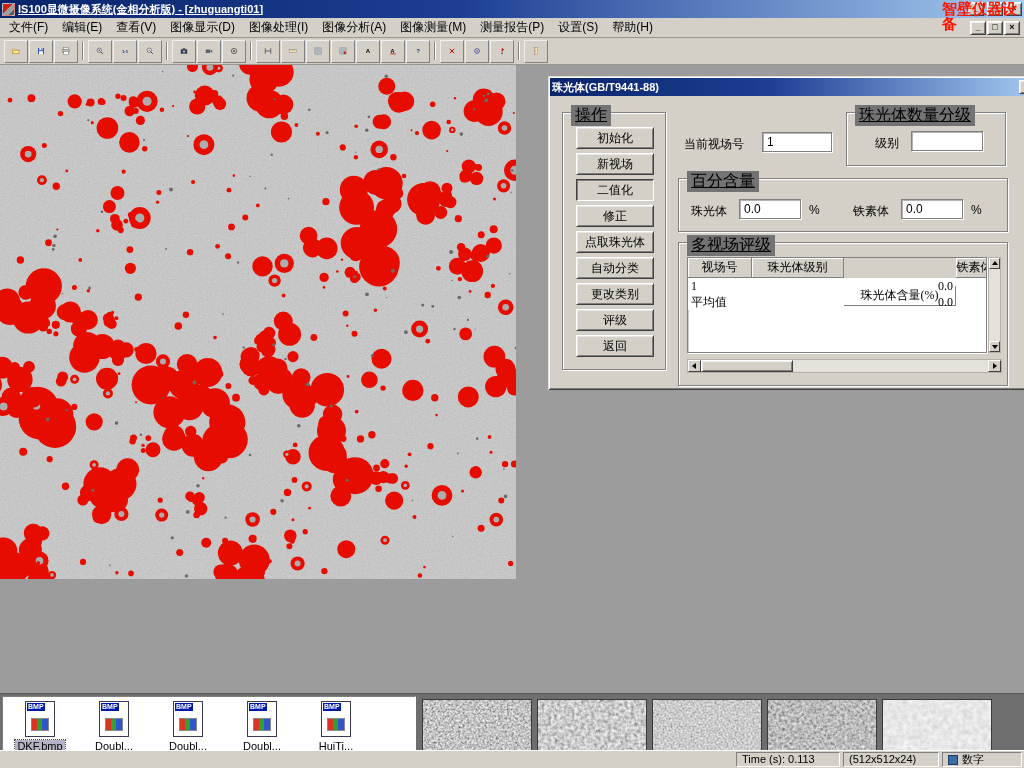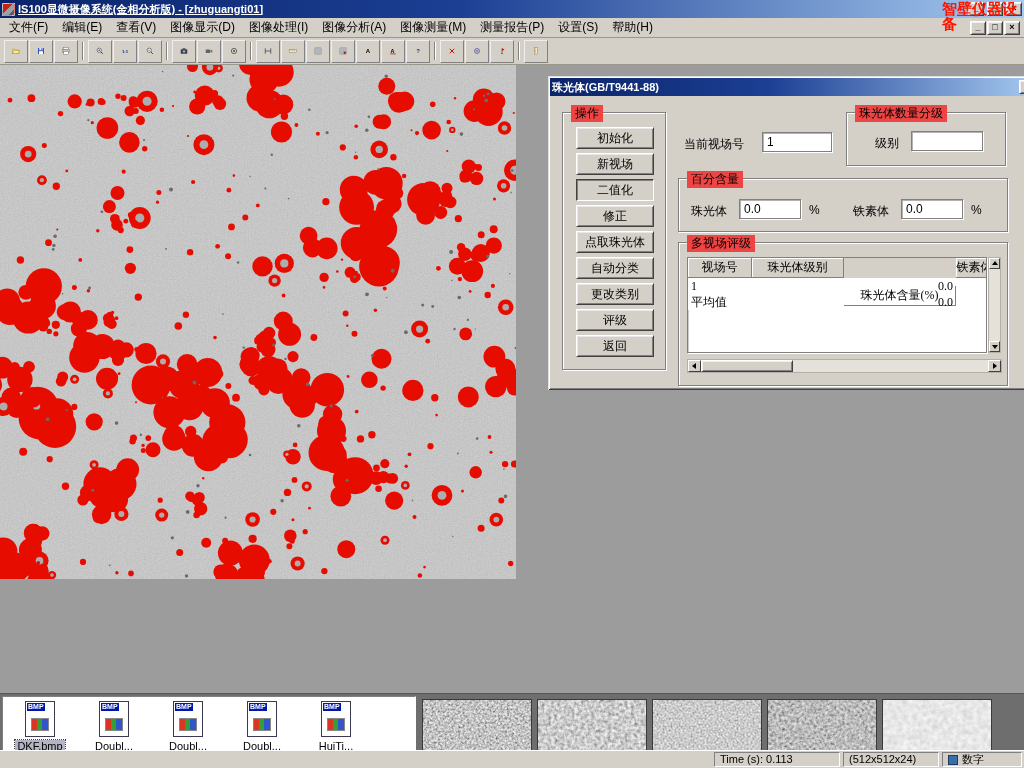--- a/index.html
+++ b/index.html
@@ -38,21 +38,21 @@
 
   
   .dialog{position:absolute;left:548px;top:76px;width:491px;height:314px;background:#d4d0c8;padding:2px;
     box-shadow:inset 1px 1px 0 #dfdfdf,inset -1px -1px 0 #404040,inset 2px 2px 0 #fff,inset -2px -2px 0 #808080;}
   .dlg-title{height:18px;background:linear-gradient(90deg,#0a246a 0%,#1c3f94 45%,#a6caf0 100%);
     display:flex;align-items:center;padding:0 2px;color:#fff;font-size:11px;font-weight:bold;}
   .dlg-title-text{flex:1;white-space:nowrap;overflow:hidden;}
   .dlg-body{position:relative;height:292px;font-size:12px;}
 
   .grp{position:absolute;border:1px solid #808080;box-shadow:1px 1px 0 #fff,inset 1px 1px 0 #fff;}
-  .grp-label{position:absolute;top:-8px;left:8px;background:#ef4444;padding:0 4px;font-size:12px;white-space:nowrap;}
+  .grp-label{position:absolute;top:-8px;left:8px;background:#737373;padding:0 4px;font-size:16px;white-space:nowrap;text-decoration:underline;}
 
   .grp-op{left:12px;top:16px;width:104px;height:258px;}
   .op-buttons{position:absolute;left:12px;top:14px;width:80px;}
   .opbtn{display:block;width:78px;height:22px;margin:0 auto 4px;background:#d4d0c8;font-size:12px;color:#000;
     font-family:inherit;border:1px solid;border-color:#fff #404040 #404040 #fff;
     box-shadow:inset 1px 1px 0 #e8e8e8,inset -1px -1px 0 #808080;cursor:default;white-space:nowrap;overflow:hidden;}
   .opbtn-active{border-color:#404040 #fff #fff #404040;box-shadow:inset 1px 1px 0 #808080;}
 
   .lbl{position:absolute;font-size:12px;white-space:nowrap;}
   .field{position:absolute;background:#fff;border:1px solid #808080;
@@ -114,21 +114,21 @@
   .thumbs{position:absolute;left:418px;top:0;width:606px;height:105px;display:flex;gap:5px;padding:5px 0 0 4px;}
   .thumb{flex:none;border:1px solid #3a3a3a;display:block;}
 
   
   .statusbar{position:absolute;left:0;top:750px;width:1024px;height:18px;background:#d4d0c8;
     display:flex;align-items:center;gap:3px;padding:0 2px;border-top:1px solid #fff;}
   .sb-panel{height:15px;border:1px solid;border-color:#808080 #fff #fff #808080;font-size:11px;
     line-height:13px;padding:0 5px;white-space:nowrap;overflow:hidden;display:flex;align-items:center;}
   .sb-pos{width:436px;}
   .sb-spacer{flex:1;}
-  .sb-time{width:126px;}
+  .sb-time{width:104px;}
   .sb-size{width:96px;}
   .sb-mode{width:80px;}
   .modeico{display:inline-block;width:10px;height:10px;background:#3a6ea5;border:1px solid #1c3a66;margin-right:4px;flex:none;}
 
   
   .watermark{position:absolute;top:1px;right:2px;width:80px;color:#ff1500;font-size:15px;font-weight:bold;
     line-height:15px;z-index:60;pointer-events:none;}
 </style>
 </head>
 <body>

